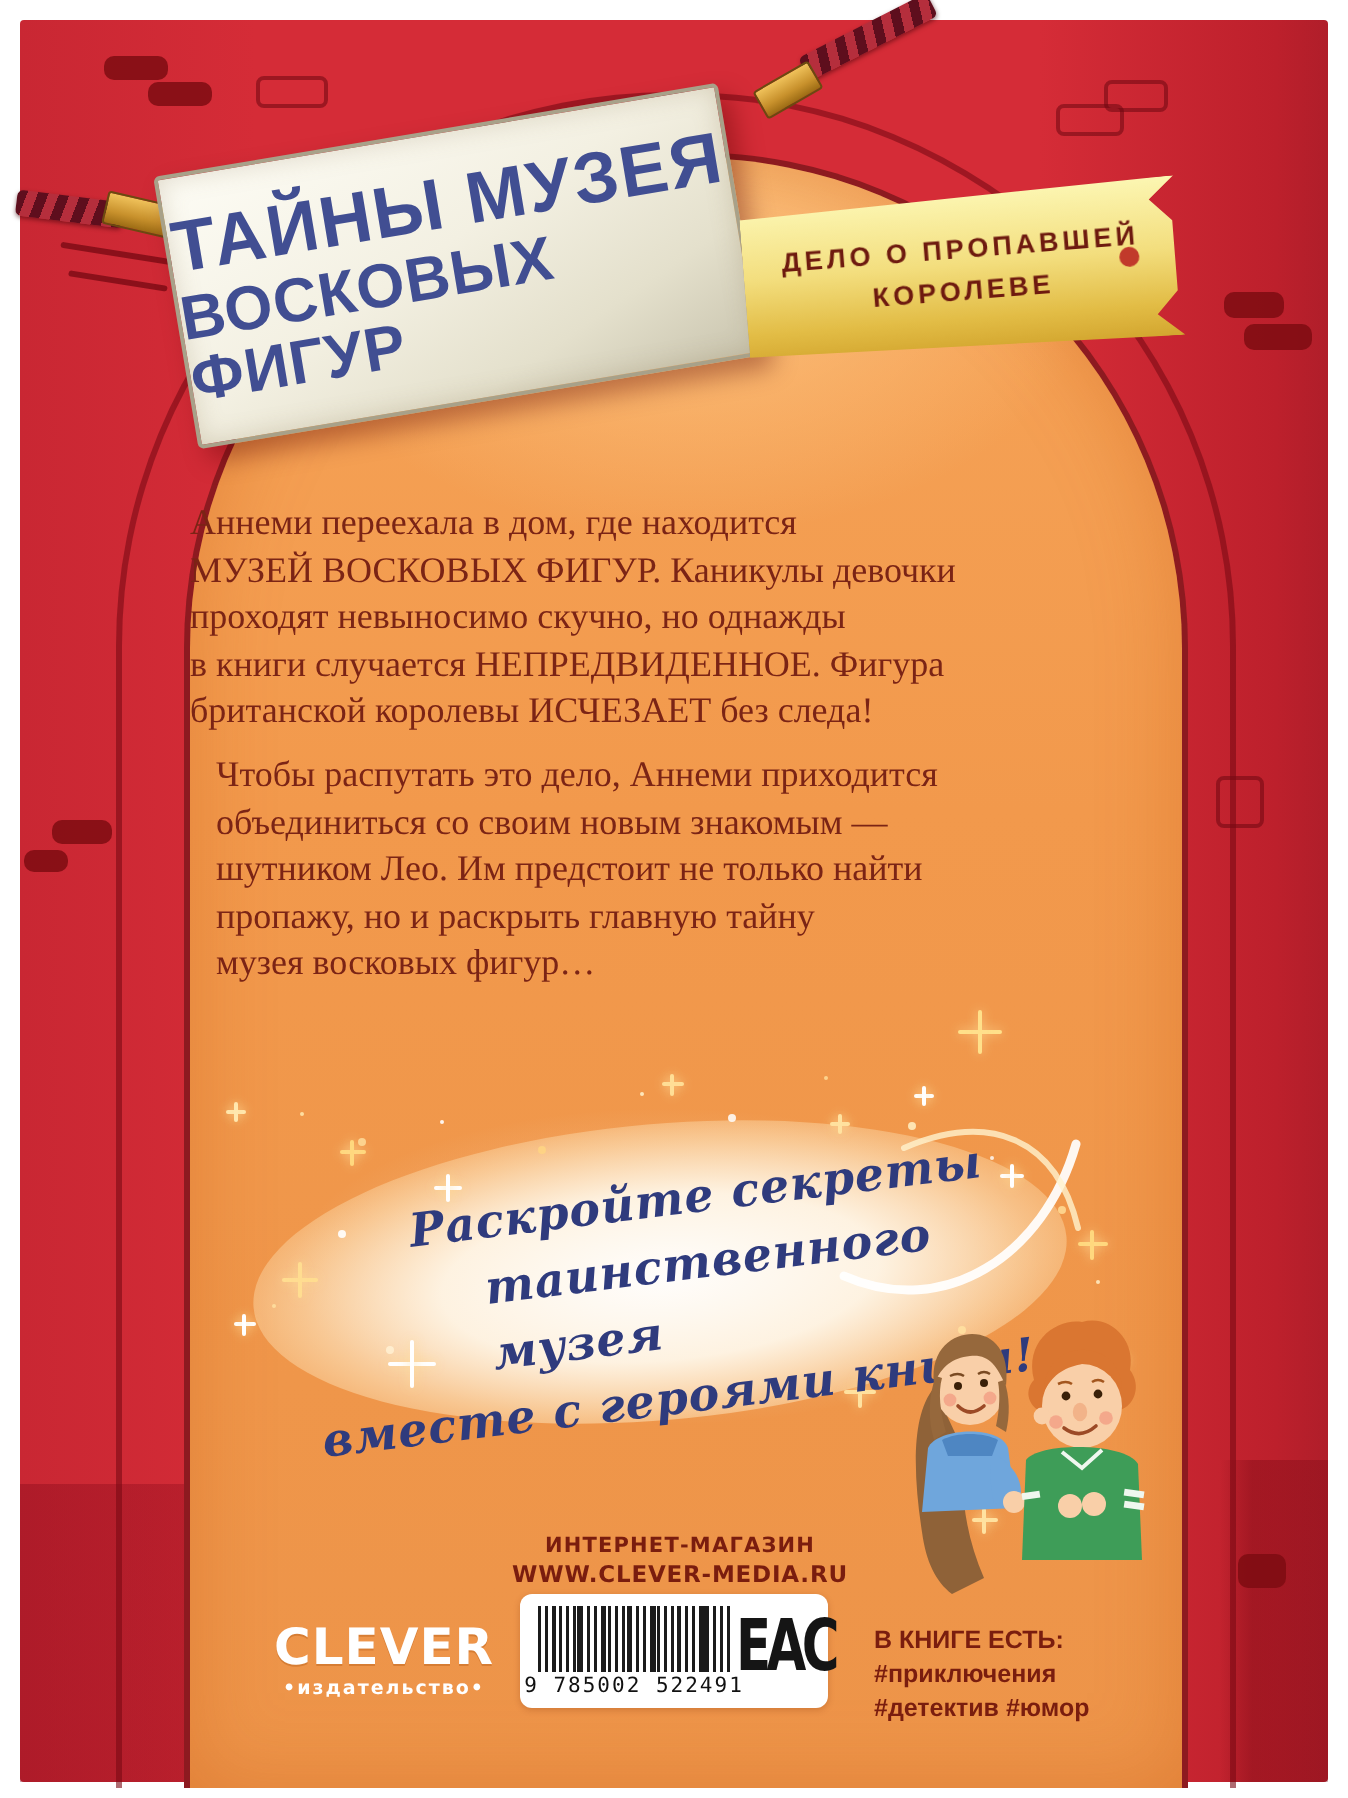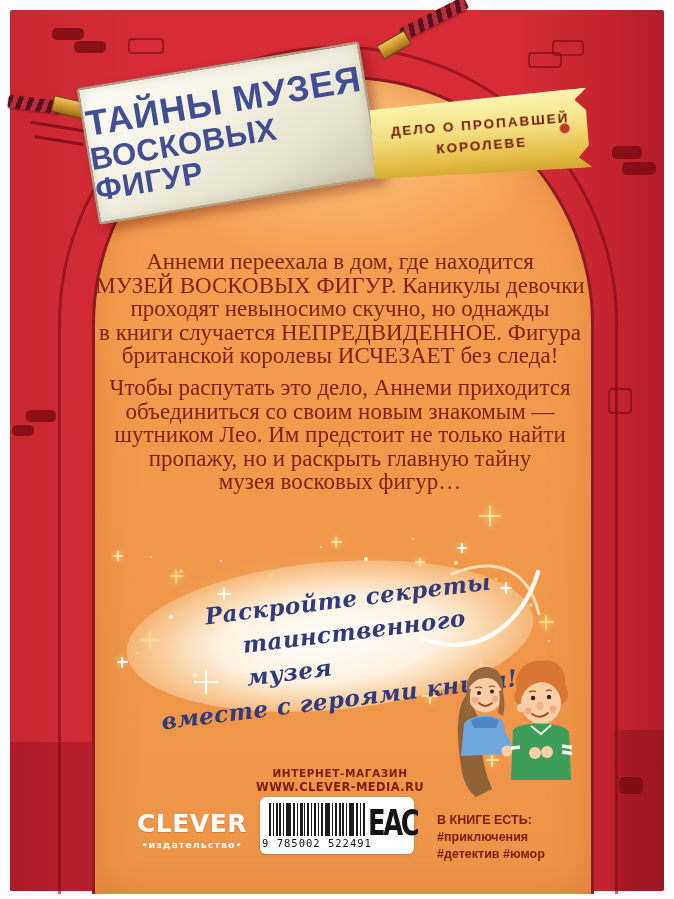--- a/index.html
+++ b/index.html
@@ -53,22 +53,22 @@
   .plaque-gold{left:372px;top:96px;width:218px;height:80px;
     transform:rotate(-4.5deg);
     background:linear-gradient(180deg,#FCF6B2 0%,#F3DE7E 45%,#E2BC45 80%,#D3A62F 100%);
     clip-path:polygon(0% 7%, 100% 0%, 94% 14%, 99% 28%, 99% 72%, 94% 86%, 100% 100%, 0% 93%);
     filter:drop-shadow(0 0 1.5px #59350E) drop-shadow(2px 3px 4px rgba(90,10,0,.4));
     display:flex;flex-direction:column;align-items:center;justify-content:center;}
   .plaque-gold .g1,.plaque-gold .g2{font-size:13.5px;font-weight:bold;color:#6E1A0F;letter-spacing:2px;line-height:1.55;}
   .gold-dot{left:188px;top:34px;width:10px;height:10px;border-radius:50%;background:#C13A2B;}
 
   
-  .para{left:95px;width:490px;text-align:center;color:#7B2415;
-    font-family:"Liberation Serif",serif;font-size:23px;line-height:23.5px;}
+  .para{left:95px;width:490px;text-align:left;color:#7B2415;
+    font-family:"Liberation Serif",serif;font-size:18px;line-height:23.5px;}
 
   
   .cloud{left:126px;top:562px;width:408px;height:148px;transform:rotate(-5deg);border-radius:50%;
     background:radial-gradient(ellipse at 50% 52%, rgba(255,255,255,.97) 0%, rgba(255,250,238,.9) 38%, rgba(255,236,200,.55) 62%, rgba(253,214,150,.22) 80%, rgba(253,214,150,0) 100%);}
   .speckles{left:150px;top:556px;width:2px;height:2px;border-radius:50%;background:rgba(255,230,170,.9);
     box-shadow:30px 14px 0 1px rgba(255,226,160,.8), 70px 4px 0 0 rgba(255,255,255,.9),
       120px 18px 0 1px rgba(255,214,130,.8), 170px -10px 0 0 rgba(255,240,200,.9),
       215px 2px 0 1px rgba(255,255,255,.85), 262px -18px 0 0 rgba(255,220,150,.85),
       305px 6px 0 1px rgba(255,236,190,.9), 345px 22px 0 0 rgba(255,255,255,.8),
       380px 48px 0 1px rgba(255,220,150,.85), 398px 84px 0 0 rgba(255,240,200,.85),
@@ -155,21 +155,21 @@
   </div>
 
   <div class="abs para" style="top:250px;">
     <div>Аннеми переехала в дом, где находится</div>
     <div>МУЗЕЙ ВОСКОВЫХ ФИГУР. Каникулы девочки</div>
     <div>проходят невыносимо скучно, но однажды</div>
     <div>в книги случается НЕПРЕДВИДЕННОЕ. Фигура</div>
     <div>британской королевы ИСЧЕЗАЕТ без следа!</div>
   </div>
 
-  <div class="abs para" style="top:376px;">
+  <div class="abs para" style="top:376px;padding-left:13px;">
     <div>Чтобы распутать это дело, Аннеми приходится</div>
     <div>объединиться со своим новым знакомым —</div>
     <div>шутником Лео. Им предстоит не только найти</div>
     <div>пропажу, но и раскрыть главную тайну</div>
     <div>музея восковых фигур…</div>
   </div>
 
   <div class="abs cloud"></div>
   <div class="abs speckles"></div>
 

